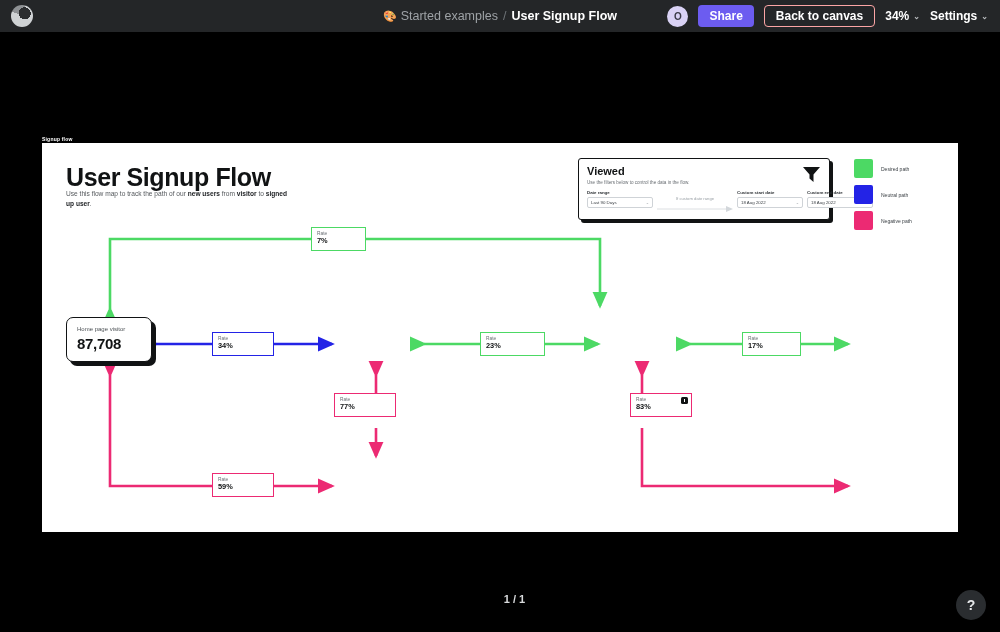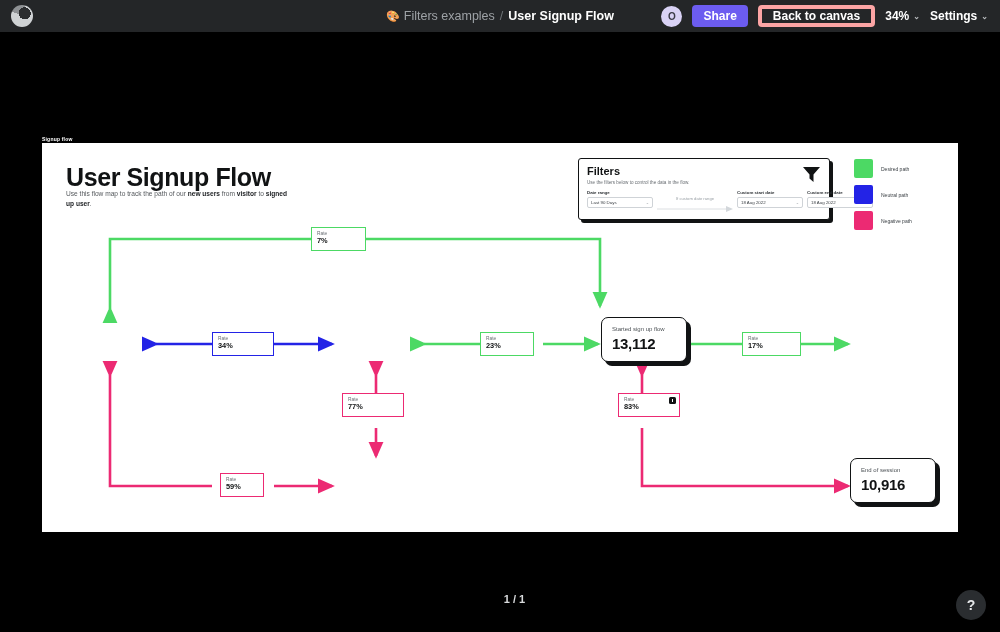--- a/index.html
+++ b/index.html
@@ -45,21 +45,21 @@
     display: flex; align-items: center; justify-content: center;
   }
   .btn-share {
     background: #6c5cf0; color: #fff; font-size: 12px; font-weight: bold;
     height: 22px; padding: 0 11px; border-radius: 4px; border: none;
     display: flex; align-items: center; font-family: inherit;
   }
   .btn-back {
     background: transparent; color: #ffffff; font-size: 12px; font-weight: bold;
     height: 22px; padding: 0 11px; border-radius: 4px;
-    border: 4px solid #fca5a5; display: flex; align-items: center;
+    border: 1px solid #fca5a5; display: flex; align-items: center;
     font-family: inherit;
   }
   .menu-item {
     display: flex; align-items: center; gap: 4px;
     font-size: 12px; font-weight: bold; color: #ffffff;
   }
   .caret { font-size: 8px; color: #b9bcbf; }
 
   
   .slide-label {
@@ -144,21 +144,21 @@
   .rate-label { font-size: 4.8px; color: #6a6f74; line-height: 1.1; }
   .rate-value { font-size: 7.4px; font-weight: bold; color: #111314; line-height: 1.25; }
   .rate-badge {
     position: absolute; right: 3px; top: 3px;
     width: 7px; height: 7px; border-radius: 1.5px; background: #111314;
     display: flex; align-items: center; justify-content: center;
   }
   .rate-badge i { width: 1.6px; height: 3.4px; background: #ffffff; display: block; }
   .r-green { border: 1.5px solid #4cd964; }
   .r-blue  { border: 1.5px solid #2323e6; }
-  .r-pink  { border: 1.5px solid #ec2a73; margin-left: 8px; }
+  .r-pink  { border: 1.5px solid #ec2a73; }
 
   
   .pager {
     position: absolute; left: 0; right: 0; top: 593px;
     text-align: center; font-size: 11px; color: #d8dadc; font-weight: bold; padding-left: 29px;
   }
   .help-btn {
     position: absolute; right: 14px; bottom: 12px;
     width: 30px; height: 30px; border-radius: 50%;
     background: #2a2d30; color: #e7e9eb;
@@ -170,21 +170,21 @@
 </head>
 <body>
 
 <div class="topbar">
   <div class="logo-wrap">
     <div class="logo"></div>
   </div>
 
   <div class="breadcrumb">
     <span class="bc-emoji">🎨</span>
-    <span class="bc-parent">Filters examples</span>
+    <span class="bc-parent">Started examples</span>
     <span class="bc-sep">/</span>
     <span class="bc-current">User Signup Flow</span>
   </div>
 
   <div class="topbar-right">
     <div class="avatar">O</div>
     <button class="btn-share">Share</button>
     <button class="btn-back">Back to canvas</button>
     <div class="menu-item">
       <span>34%</span>
@@ -198,21 +198,21 @@
 </div>
 
 <div class="slide-label">Signup flow</div>
 
 <div class="slide">
 
   <div class="title">User Signup Flow</div>
   <div class="subtitle"><span>Use this flow map to track the path of our </span><b>new users</b><span> from </span><b>visitor</b><span> to </span><b>signed up user</b><span>.</span></div>
 
   <div class="filters">
-    <div class="filters-title">Filters</div>
+    <div class="filters-title">Viewed</div>
     <div class="filters-sub">Use the filters below to control the data in the flow.</div>
     <div class="funnel-icon">
       <svg width="17" height="15" viewBox="0 0 17 15">
           <polygon points="0,0 17,0 10.5,7.5 10.5,15 6.5,11.5 6.5,7.5" fill="#111314"></polygon>
         </svg>
     </div>
 
     <div class="field f1">
       <span class="field-label">Date range</span>
       <div class="field-box">
@@ -290,65 +290,61 @@
       <path d="M334,232 L334,250" fill="none" stroke="#ec2a73" stroke-width="2.6" marker-start="url(#ap)"></path>
       <path d="M334,285 L334,313" fill="none" stroke="#ec2a73" stroke-width="2.6" marker-end="url(#ap)"></path>
 
       <path d="M68,232 L68,343 L170,343" fill="none" stroke="#ec2a73" stroke-width="2.6" marker-start="url(#ap)"></path>
       <path d="M232,343 L290,343" fill="none" stroke="#ec2a73" stroke-width="2.6" marker-end="url(#ap)"></path>
 
       <path d="M600,232 L600,250" fill="none" stroke="#ec2a73" stroke-width="2.6" marker-start="url(#ap)"></path>
       <path d="M600,285 L600,343 L806,343" fill="none" stroke="#ec2a73" stroke-width="2.6" marker-end="url(#ap)"></path>
     </svg>
 
-
-
-    <div class="node" style="left:559px; top:174px; width:86px;">
-      <div class="node-label">Started sign up flow</div>
-      <div class="node-value">13,112</div>
-    </div>
-
-
-
-    <div class="node" style="left:808px; top:315px; width:86px;">
-      <div class="node-label">End of session</div>
-      <div class="node-value">10,916</div>
-    </div>
+    <div class="node" style="left:24px; top:174px; width:86px;">
+      <div class="node-label">Home page visitor</div>
+      <div class="node-value">87,708</div>
+    </div>
+
+
+
+
+
 
     <div class="rate r-green" style="left:269px; top:84px; width:55px;">
       <div class="rate-label">Rate</div>
       <div class="rate-value">7%</div>
     </div>
 
     <div class="rate r-blue" style="left:170px; top:189px; width:62px;">
       <div class="rate-label">Rate</div>
       <div class="rate-value">34%</div>
     </div>
 
-    <div class="rate r-green" style="left:438px; top:189px; width:54px;">
+    <div class="rate r-green" style="left:438px; top:189px; width:65px;">
       <div class="rate-label">Rate</div>
       <div class="rate-value">23%</div>
     </div>
 
     <div class="rate r-green" style="left:700px; top:189px; width:59px;">
       <div class="rate-label">Rate</div>
       <div class="rate-value">17%</div>
     </div>
 
     <div class="rate r-pink" style="left:292px; top:250px; width:62px;">
       <div class="rate-label">Rate</div>
       <div class="rate-value">77%</div>
     </div>
 
-    <div class="rate r-pink" style="left:170px; top:330px; width:44px;">
+    <div class="rate r-pink" style="left:170px; top:330px; width:62px;">
       <div class="rate-label">Rate</div>
       <div class="rate-value">59%</div>
     </div>
 
-    <div class="rate r-pink" style="left:568px; top:250px; width:62px;">
+    <div class="rate r-pink" style="left:588px; top:250px; width:62px;">
       <div class="rate-badge">
           <i></i>
         </div>
       <div class="rate-label">Rate</div>
       <div class="rate-value">83%</div>
     </div>
   </div>
 </div>
 
 <div class="pager">1 / 1</div>

